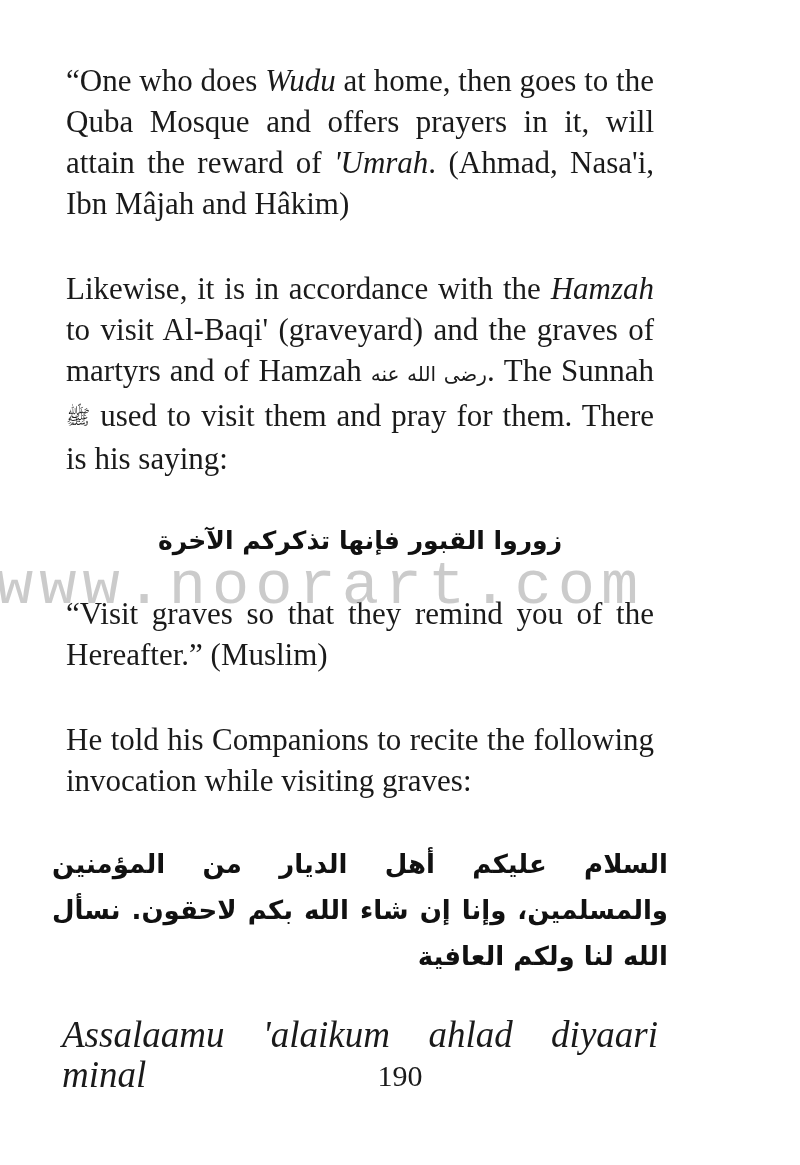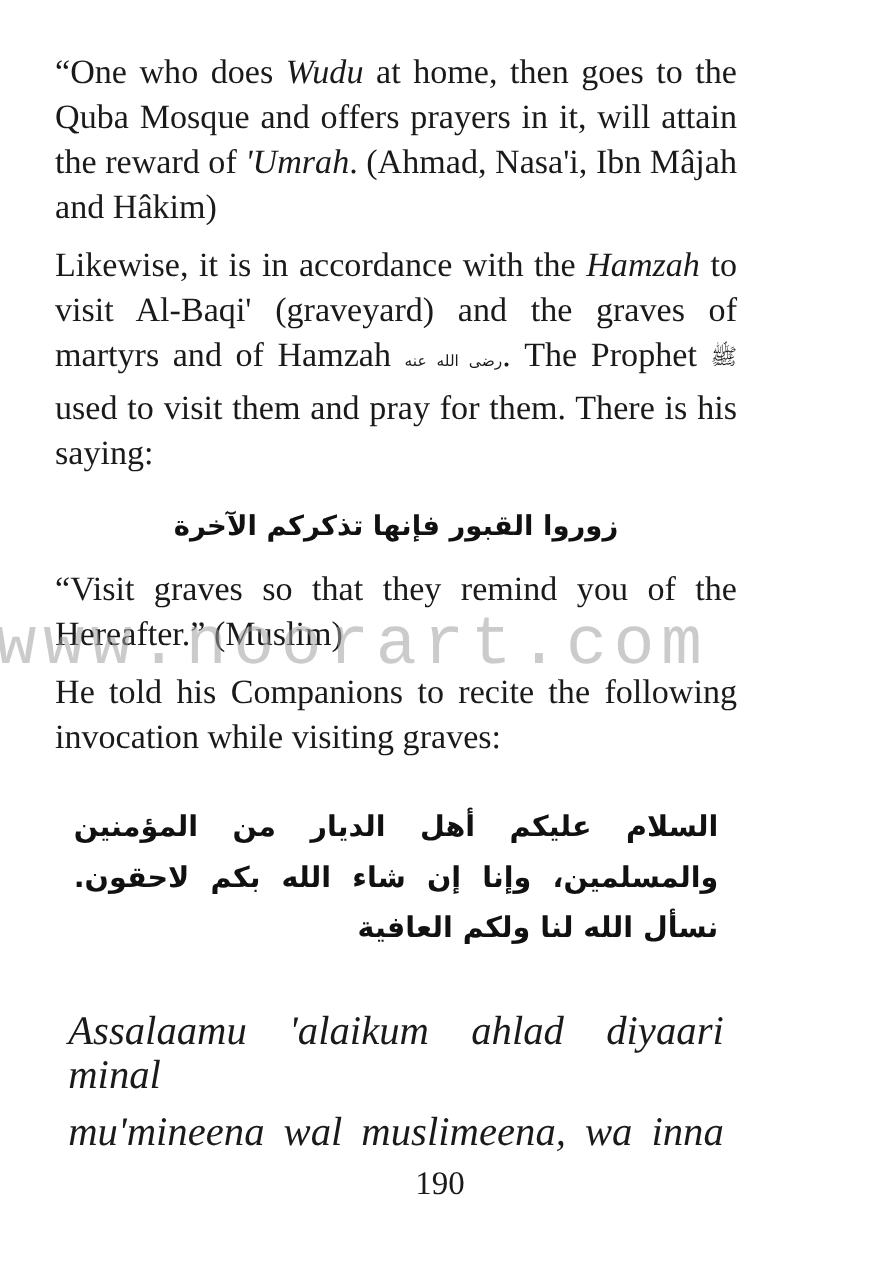--- a/index.html
+++ b/index.html
@@ -19,48 +19,48 @@
       position: absolute;
       left: 50px;
       top: 44px;
       width: 620px;
     }
     .para {
       font-size: 31px;
       line-height: 41px;
       text-align: justify;
       text-align-last: left;
-      margin: 0;
+      margin: 16px;
     }
     .gap-s { height: 12px; }
     .gap-m { height: 22px; }
     em { font-style: italic; }
     .arabic {
       direction: rtl;
       font-family: "DejaVu Sans", sans-serif;
       font-weight: bold;
       color: #111;
     }
     .arabic-inline {
       font-family: "DejaVu Sans", sans-serif;
-      font-size: 14px;
+      font-size: 20px;
       direction: rtl;
       unicode-bidi: isolate;
     }
     .arabic-center {
       text-align: center;
       font-size: 25px;
       line-height: 48px;
       margin: 0;
     }
     .arabic-block {
       text-align: justify;
       font-size: 26px;
       line-height: 46px;
-      margin: 17px;
+      margin: 2px;
     }
     .salawat {
       font-family: "DejaVu Sans", sans-serif;
       font-size: 20px;
       vertical-align: 2px;
     }
     .translit {
       font-style: italic;
       font-size: 37px;
       line-height: 40px;
@@ -97,40 +97,39 @@
   </style>
 </head>
 <body>
 
 <div class="page">
 
   <p class="para"><span>“One who does </span><em>Wudu</em><span> at home, then goes to the Quba Mosque and offers prayers in it, will attain the reward of </span><em>'Umrah</em><span>. (Ahmad, Nasa'i, Ibn Mâjah and Hâkim)</span></p>
 
   <div class="gap-s"></div>
 
-  <p class="para"><span>Likewise, it is in accordance with the </span><em>Hamzah</em><span> to visit Al-Baqi' (graveyard) and the graves of martyrs and of Hamzah </span><span class="arabic-inline">رضى الله عنه</span><span>. The Prophet </span><span class="salawat">ﷺ</span><span> used to visit them and pray for them. There is his saying:</span></p>
+  <p class="para"><span>Likewise, it is in accordance with the </span><em>Hamzah</em><span> to visit Al-Baqi' (graveyard) and the graves of martyrs and of Hamzah </span><span class="arabic-inline">رضى الله عنه</span><span>. The Sunnah </span><span class="salawat">ﷺ</span><span> used to visit them and pray for them. There is his saying:</span></p>
 
   <div class="gap-m"></div>
 
   <p class="arabic arabic-center">زوروا القبور فإنها تذكركم الآخرة</p>
 
   <div class="gap-s"></div>
 
   <p class="para">“Visit graves so that they remind you of the Hereafter.” (Muslim)</p>
 
   <div class="gap-s"></div>
 
   <p class="para last-justify-off">He told his Companions to recite the following invocation while visiting graves:</p>
 
   <div class="gap-m"></div>
 
   <p class="arabic arabic-block">السلام عليكم أهل الديار من المؤمنين والمسلمين، وإنا إن شاء الله بكم لاحقون. نسأل الله لنا ولكم العافية</p>
 
   <div class="gap-m"></div>
 
   <p class="translit">Assalaamu 'alaikum ahlad diyaari minal</p>
-  <p class="translit final">mu'mineena wal muslimeena, wa inna</p>
 
 </div>
 
 <div class="watermark">www.noorart.com</div>
 
 <div class="page-number">190</div>
 
 </body></html>

